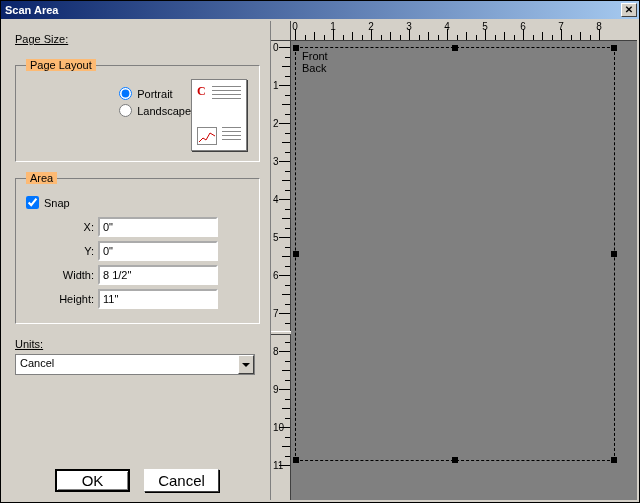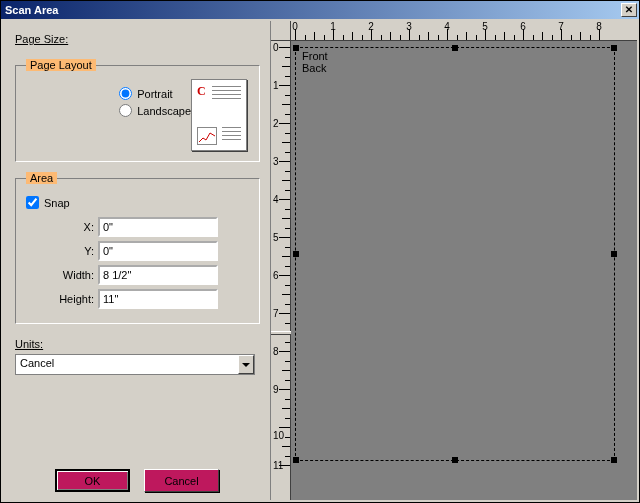--- a/index.html
+++ b/index.html
@@ -204,27 +204,27 @@
   .units-label { margin-bottom: 4px; }
   .spacer { flex: 1; }
   .button-row {
     display: flex;
     gap: 14px;
     padding: 6px 0 0 40px;
   }
   .btn {
     width: 75px;
     height: 23px;
-    background: #be185d;
+    background: #ffffff;
     border: 1px solid #404040;
     border-top-color: #fff;
     border-left-color: #fff;
     box-shadow: 1px 1px 0 #000;
     font-family: inherit;
-    font-size: 11px;
+    font-size: 15px;
     cursor: pointer;
   }
   .btn.default {
     border: 2px solid #000;
     box-shadow: inset 1px 1px 0 #fff, inset -1px -1px 0 #808080;
   }
 
   
   .ruler-h {
     position: absolute;
@@ -485,21 +485,21 @@
           <div class="num" style="top: 310px;">8</div>
           <div class="tick" style="top: 319.5px; right: 0px; height: 1px; width: 5px;"></div>
           <div class="tick" style="top: 329px; right: 0px; height: 1px; width: 8px;"></div>
           <div class="tick" style="top: 338.5px; right: 0px; height: 1px; width: 5px;"></div>
           <div class="tick" style="top: 348px; left: 8px; height: 1px; width: 12px;"></div>
           <div class="num" style="top: 348px;">9</div>
           <div class="tick" style="top: 357.5px; right: 0px; height: 1px; width: 5px;"></div>
           <div class="tick" style="top: 367px; right: 0px; height: 1px; width: 8px;"></div>
           <div class="tick" style="top: 376.5px; right: 0px; height: 1px; width: 5px;"></div>
           <div class="tick" style="top: 386px; left: 8px; height: 1px; width: 12px;"></div>
-          <div class="num" style="top: 394px;">10</div>
+          <div class="num" style="top: 386px;">10</div>
           <div class="tick" style="top: 395.5px; right: 0px; height: 1px; width: 5px;"></div>
           <div class="tick" style="top: 405px; right: 0px; height: 1px; width: 8px;"></div>
           <div class="tick" style="top: 414.5px; right: 0px; height: 1px; width: 5px;"></div>
           <div class="tick" style="top: 424px; left: 8px; height: 1px; width: 12px;"></div>
           <div class="num" style="top: 424px;">11</div>
         </div>
       <div class="canvas-area">
         <div class="scanpage">
           <div class="frontback">
             <div>Front</div>

